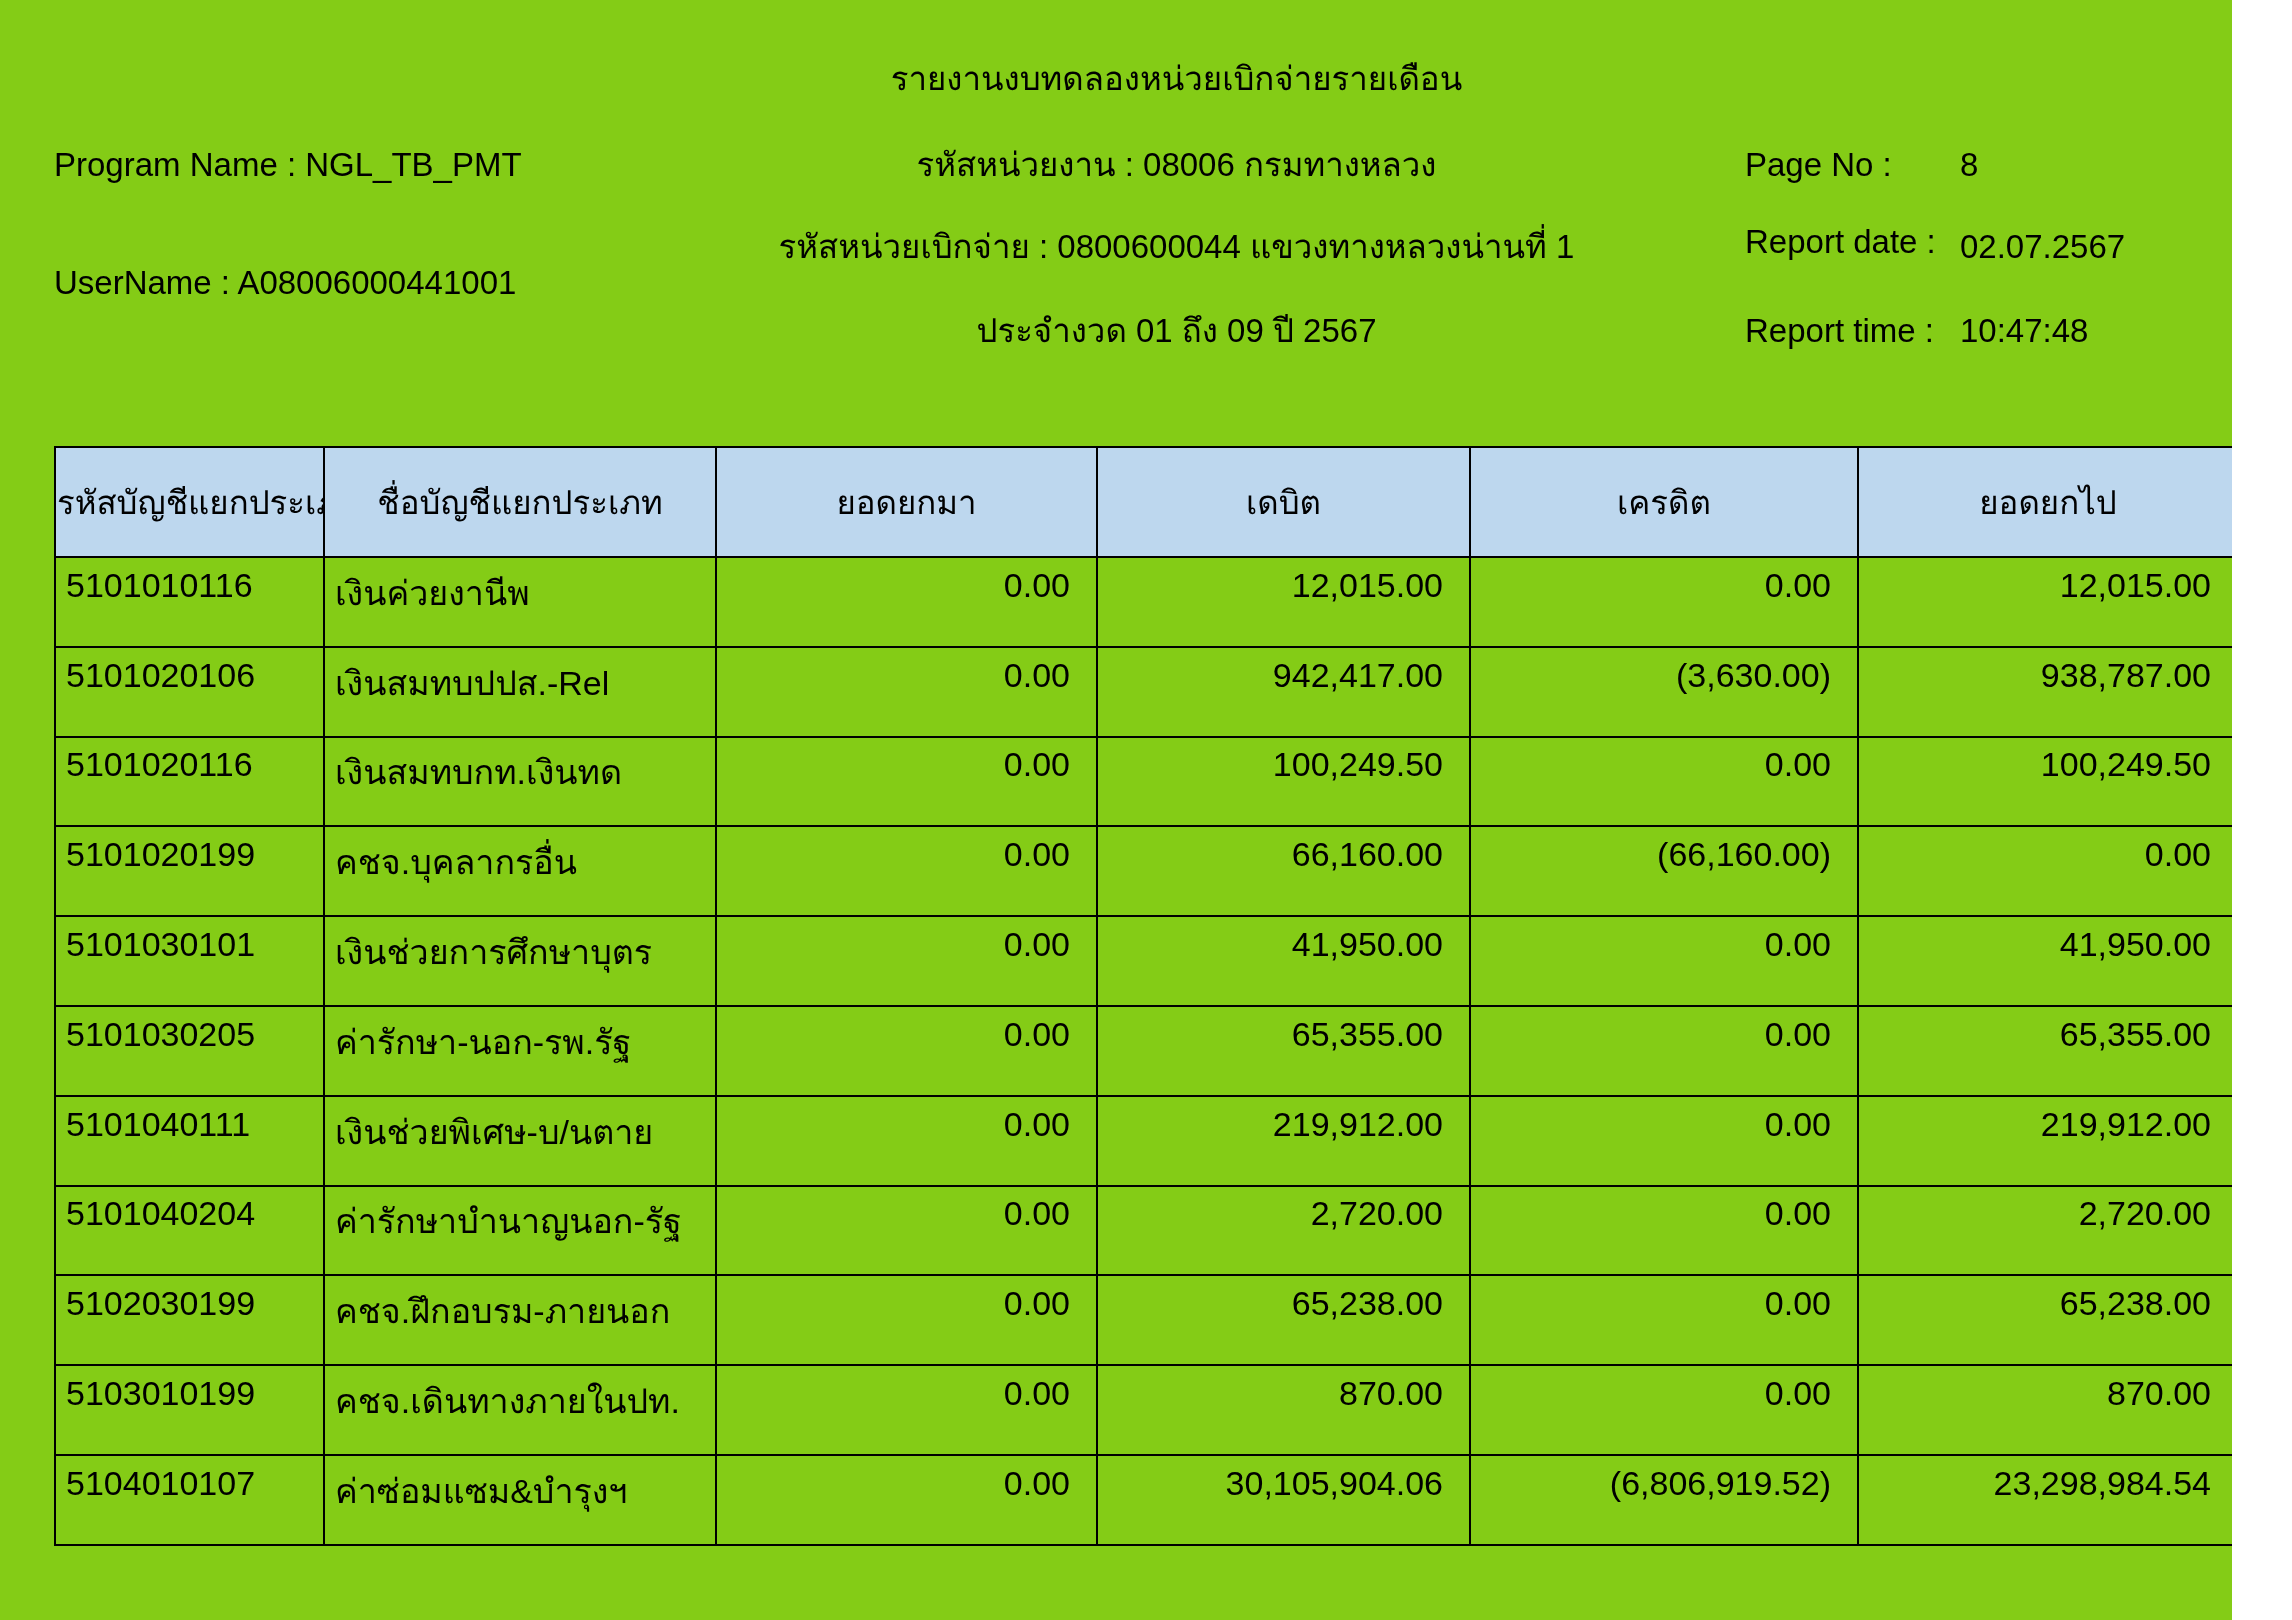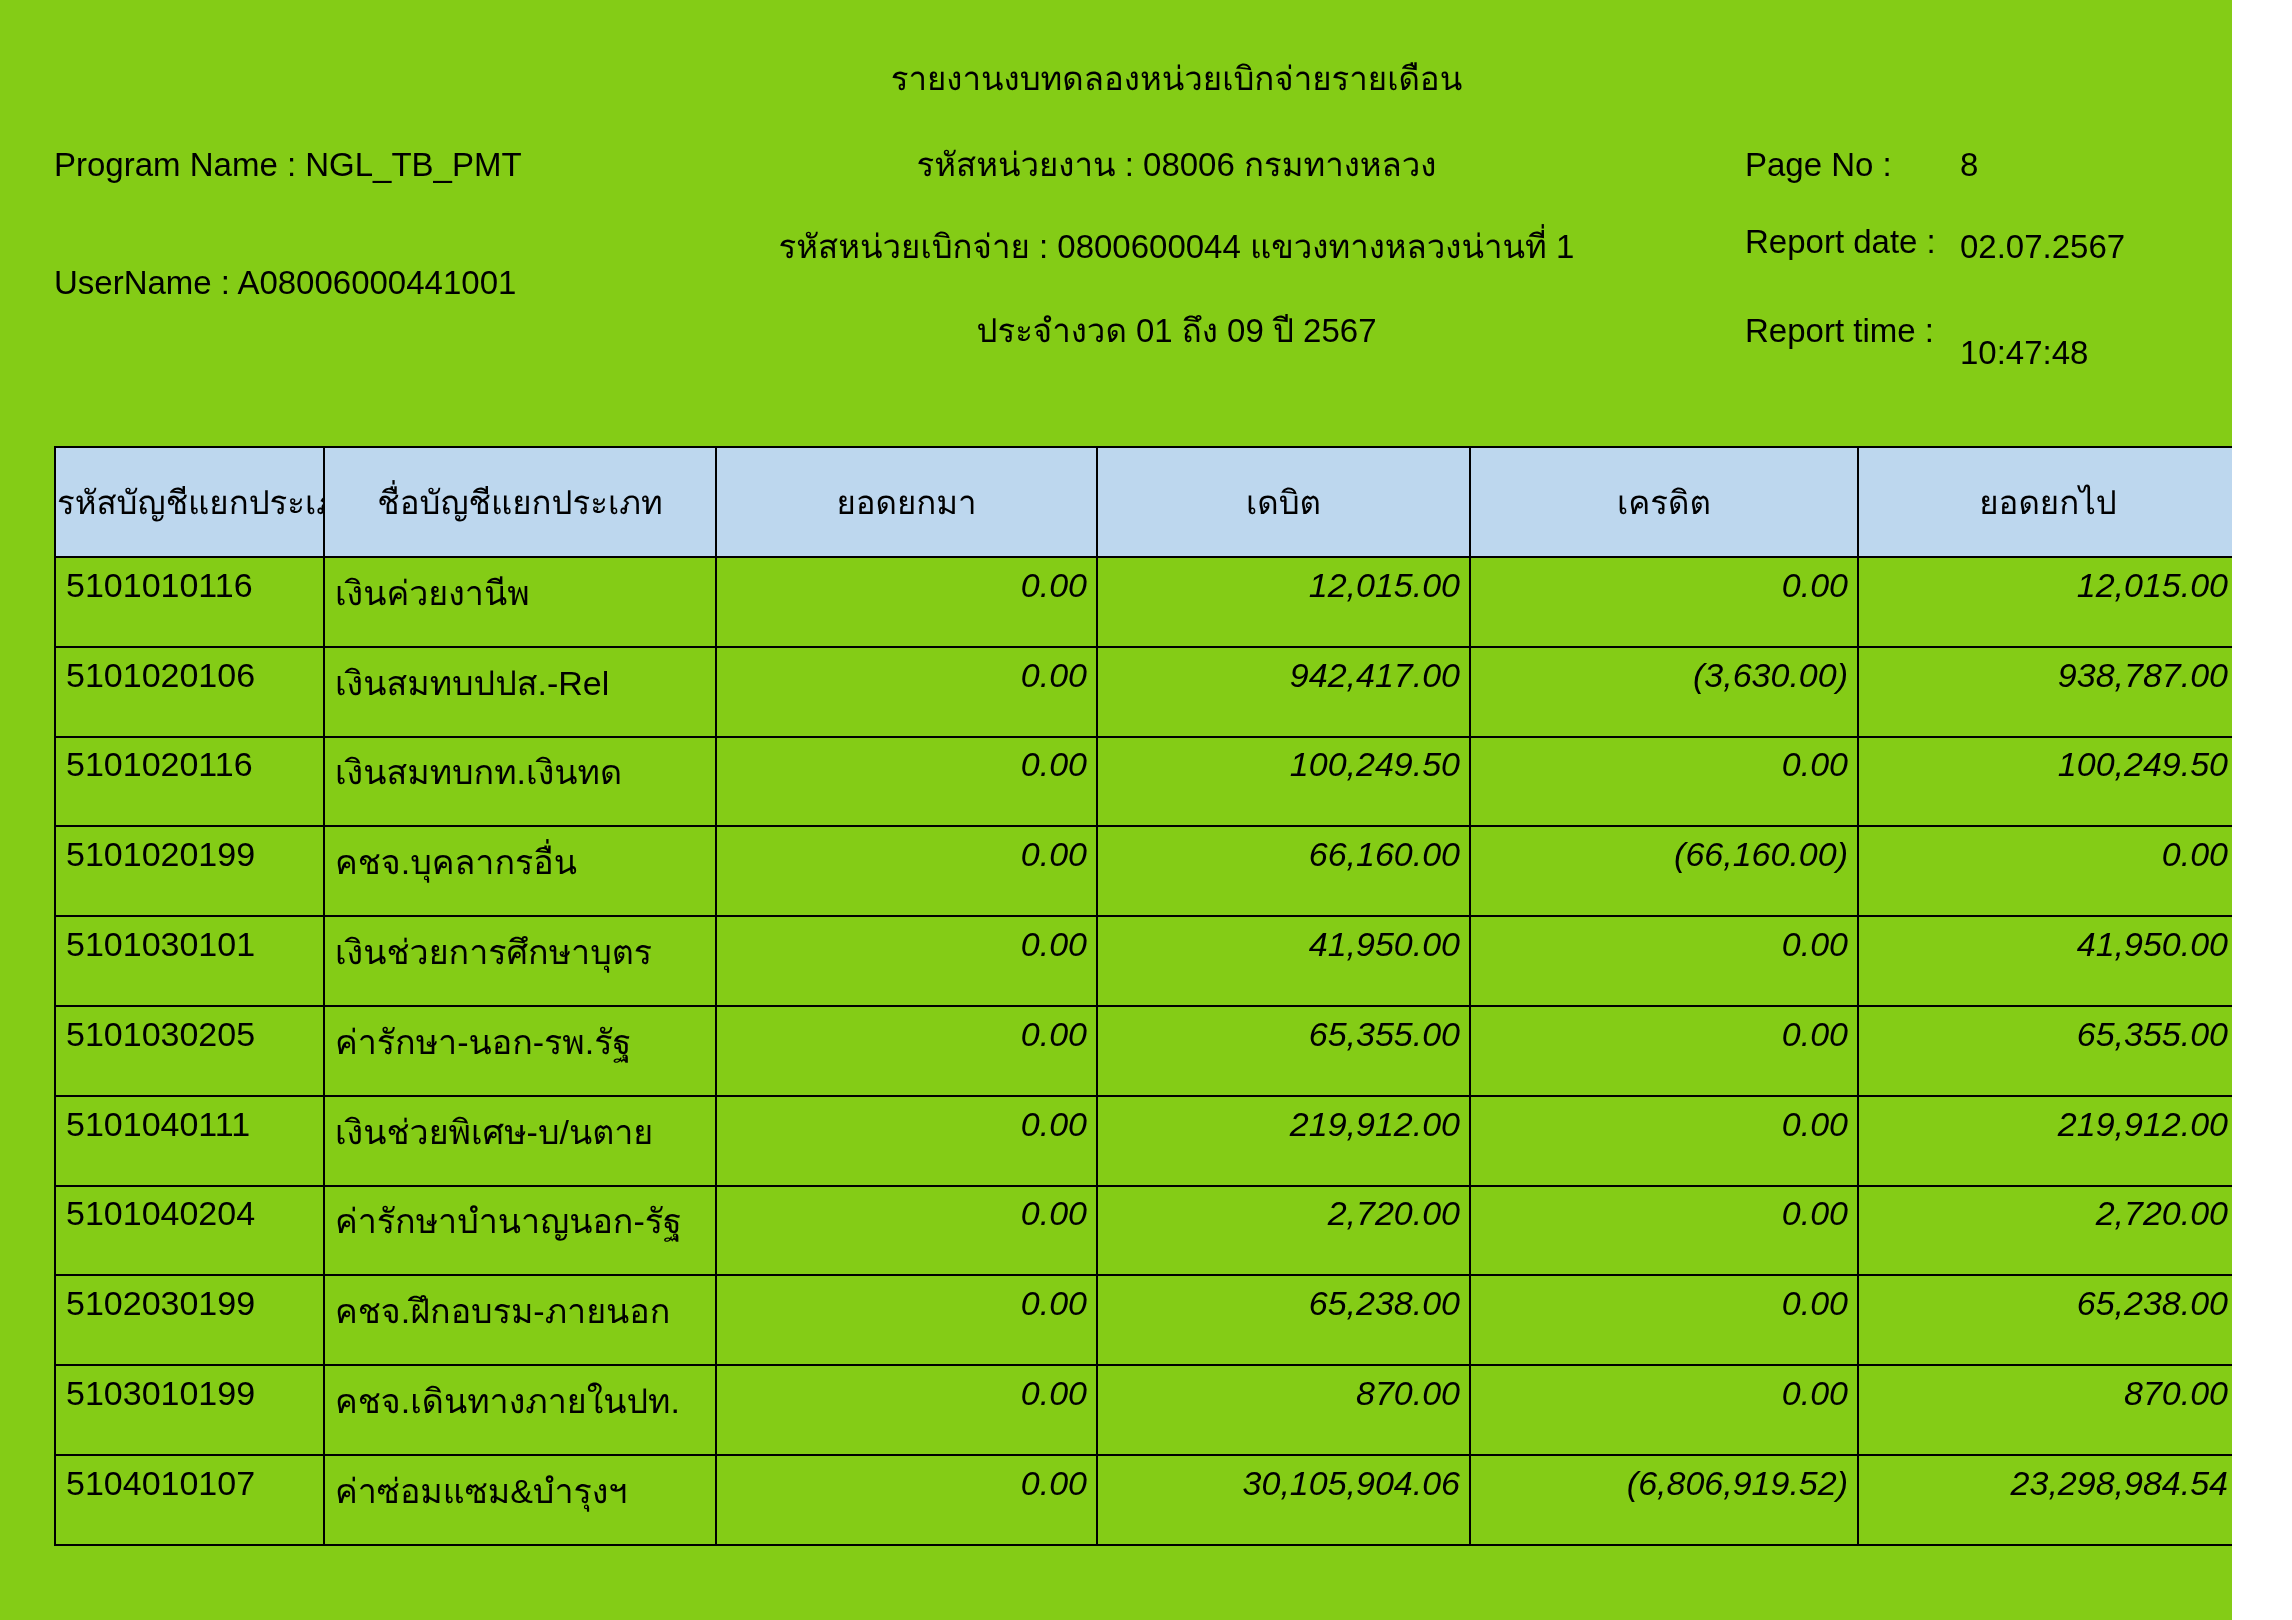--- a/index.html
+++ b/index.html
@@ -54,23 +54,22 @@
     vertical-align: top;
     padding-top: 7.8px;
   }
   .report-table td.txt {
     text-align: left;
     padding-left: 10px;
     padding-right: 5.9px;
   }
   .report-table td.num {
     text-align: right;
-    padding-right: 9px;
+    padding-right: 26px;
     padding-left: 5.9px;
-    font-style: italic;
   }
 </style>
 </head>
 <body>
 
 <div class="page">
 
   <div class="hline center-line" style="top:57px;">รายงานงบทดลองหน่วยเบิกจ่ายรายเดือน</div>
 
   <div class="hline" style="left:54px; top:143px;">Program Name : NGL_TB_PMT</div>
@@ -78,21 +77,21 @@
   <div class="hline" style="left:1745px; top:143px;">Page No :</div>
   <div class="hline" style="left:1960px; top:143px;">8</div>
 
   <div class="hline" style="left:54px; top:225px;margin-top:36px;">UserName : A08006000441001</div>
   <div class="hline center-line" style="top:225px;">รหัสหน่วยเบิกจ่าย : 0800600044 แขวงทางหลวงน่านที่ 1</div>
   <div class="hline" style="left:1745px; top:220px;">Report date :</div>
   <div class="hline" style="left:1960px; top:225px;">02.07.2567</div>
 
   <div class="hline center-line" style="top:309px;">ประจำงวด 01 ถึง 09 ปี 2567</div>
   <div class="hline" style="left:1745px; top:309px;">Report time :</div>
-  <div class="hline" style="left:1960px; top:309px;margin-top:22px;">10:47:48</div>
+  <div class="hline" style="left:1960px; top:309px;">10:47:48</div>
 
   <table class="report-table">
     <colgroup>
       <col style="width:269px">
       <col style="width:392px">
       <col style="width:381px">
       <col style="width:373px">
       <col style="width:388px">
       <col style="width:380px">
     </colgroup>

